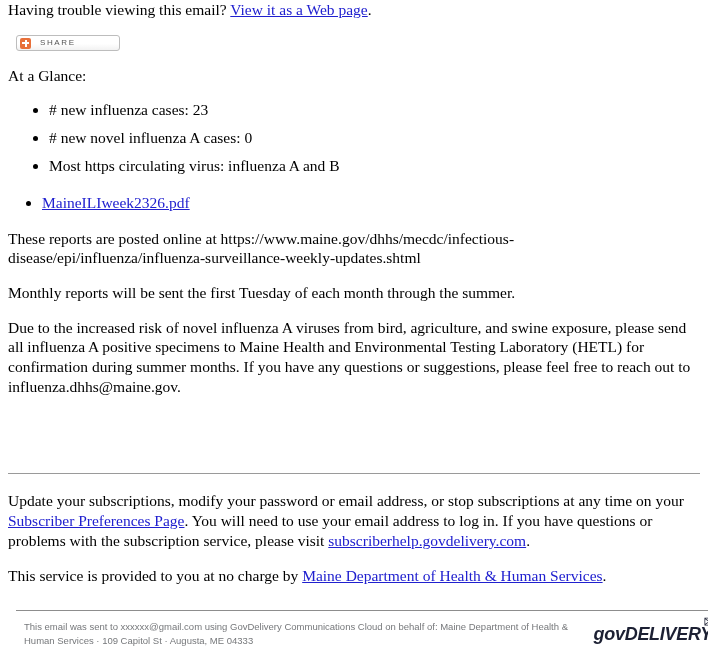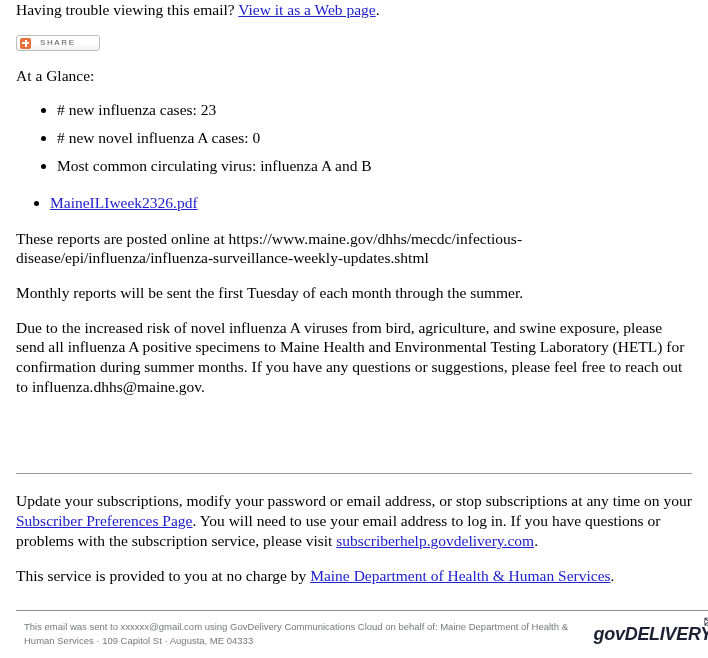--- a/index.html
+++ b/index.html
@@ -9,21 +9,21 @@
   }
   body {
     width: 708px;
     height: 658px;
     font-family: "Liberation Serif", "DejaVu Serif", serif;
     color: #000000;
     overflow: hidden;
     position: relative;
   }
   .page {
-    padding: 0 16px;
+    padding: 0 8px;
     box-sizing: border-box;
     width: 708px;
   }
   p.body-text {
     font-size: 15.5px;
     line-height: 1.27;
     margin: 0 0 15px 0;
   }
   .lead {
     margin-top: 6px;
@@ -33,28 +33,29 @@
     text-decoration: underline;
   }
 
   
   .share-wrap {
     margin: 6px 0 13px 0;
   }
   .share-btn {
     display: inline-flex;
     align-items: center;
-    width: 84px;
+    width: 104px;
     height: 16px;
     border: 1px solid #bdbdbd;
     border-radius: 3px;
     background: linear-gradient(to bottom, #ffffff 0%, #ffffff 55%, #f2f2f2 100%);
     box-sizing: border-box;
     padding: 0 3px;
     cursor: pointer;
+    margin-left: 8px;
   }
   .share-plus {
     width: 11px;
     height: 11px;
     background: #e8703a;
     border-radius: 2px;
     position: relative;
     flex: 0 0 auto;
   }
   .share-plus::before,
@@ -169,21 +170,21 @@
       <span class="share-label">SHARE</span>
     </div>
   </div>
 
 
   <p class="body-text">At a Glance:</p>
 
   <ul class="glance">
     <li># new influenza cases: 23</li>
     <li># new novel influenza A cases: 0</li>
-    <li>Most common circulating virus: influenza A and B</li>
+    <li>Most https circulating virus: influenza A and B</li>
   </ul>
 
   <ul class="attach">
     <li><a class="link" href="#">MaineILIweek2326.pdf</a></li>
   </ul>
 
   <p class="body-text">These reports are posted online at https://www.maine.gov/dhhs/mecdc/infectious-disease/epi/influenza/influenza-surveillance-weekly-updates.shtml</p>
 
   <p class="body-text">Monthly reports will be sent the first Tuesday of each month through the summer.</p>
 

